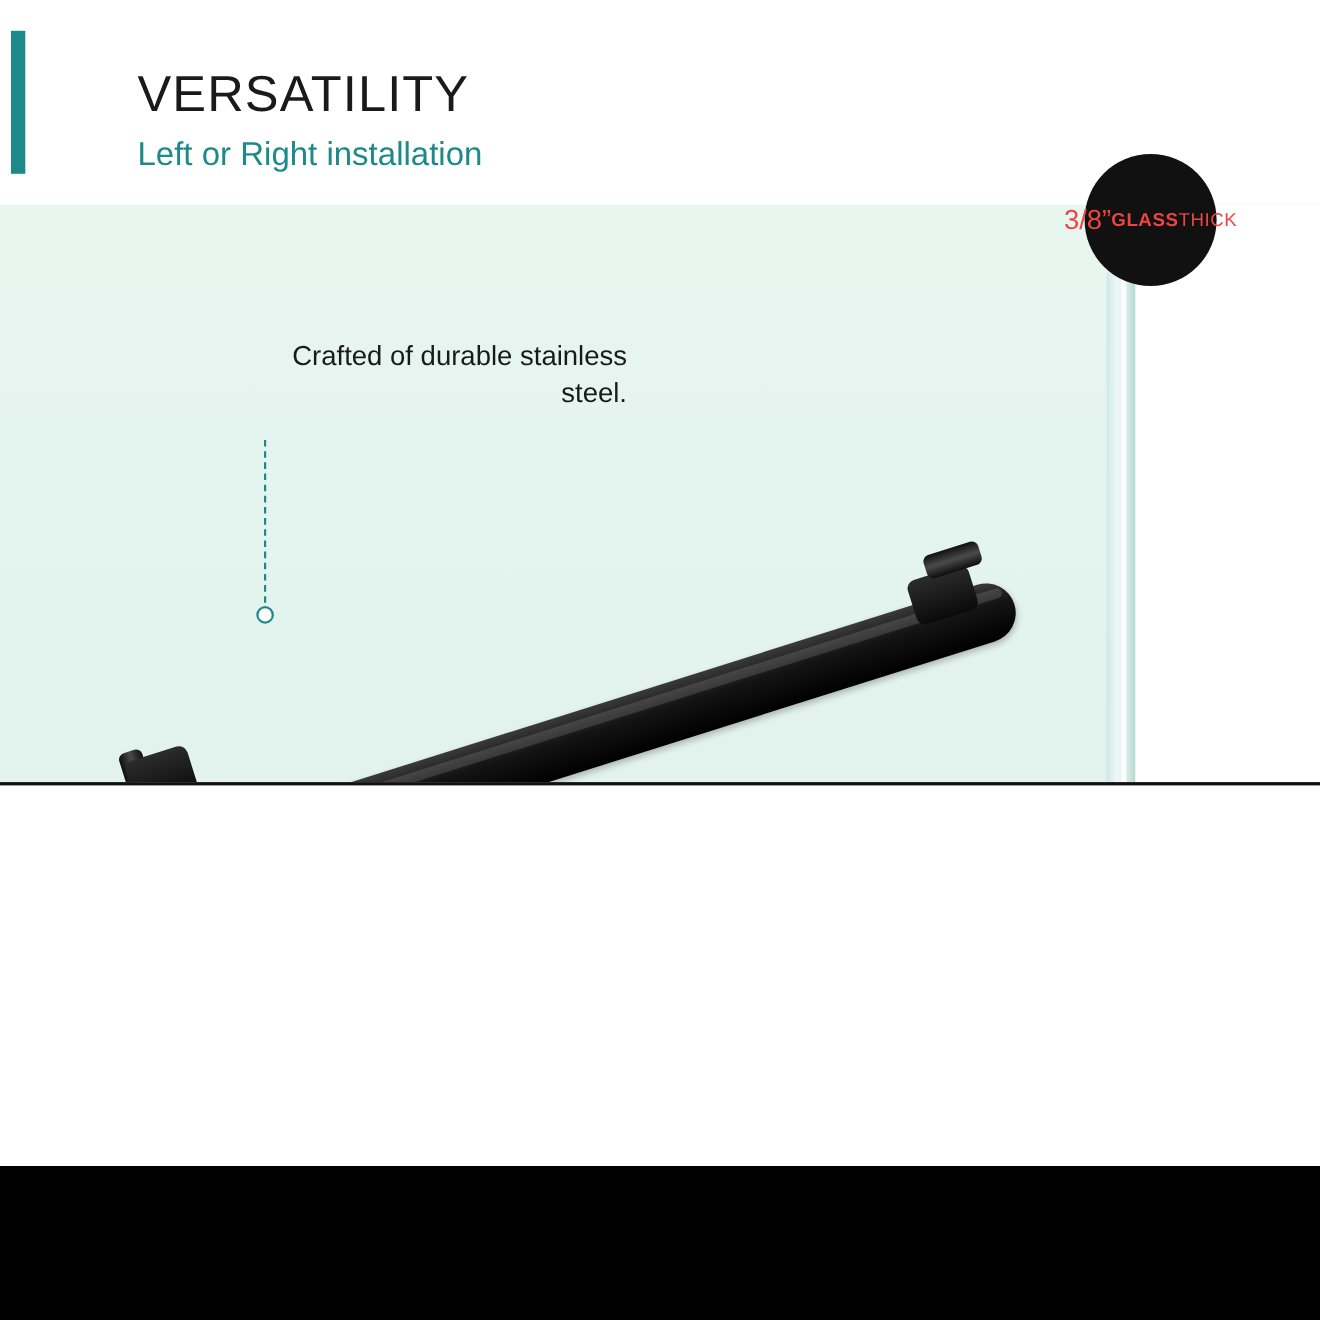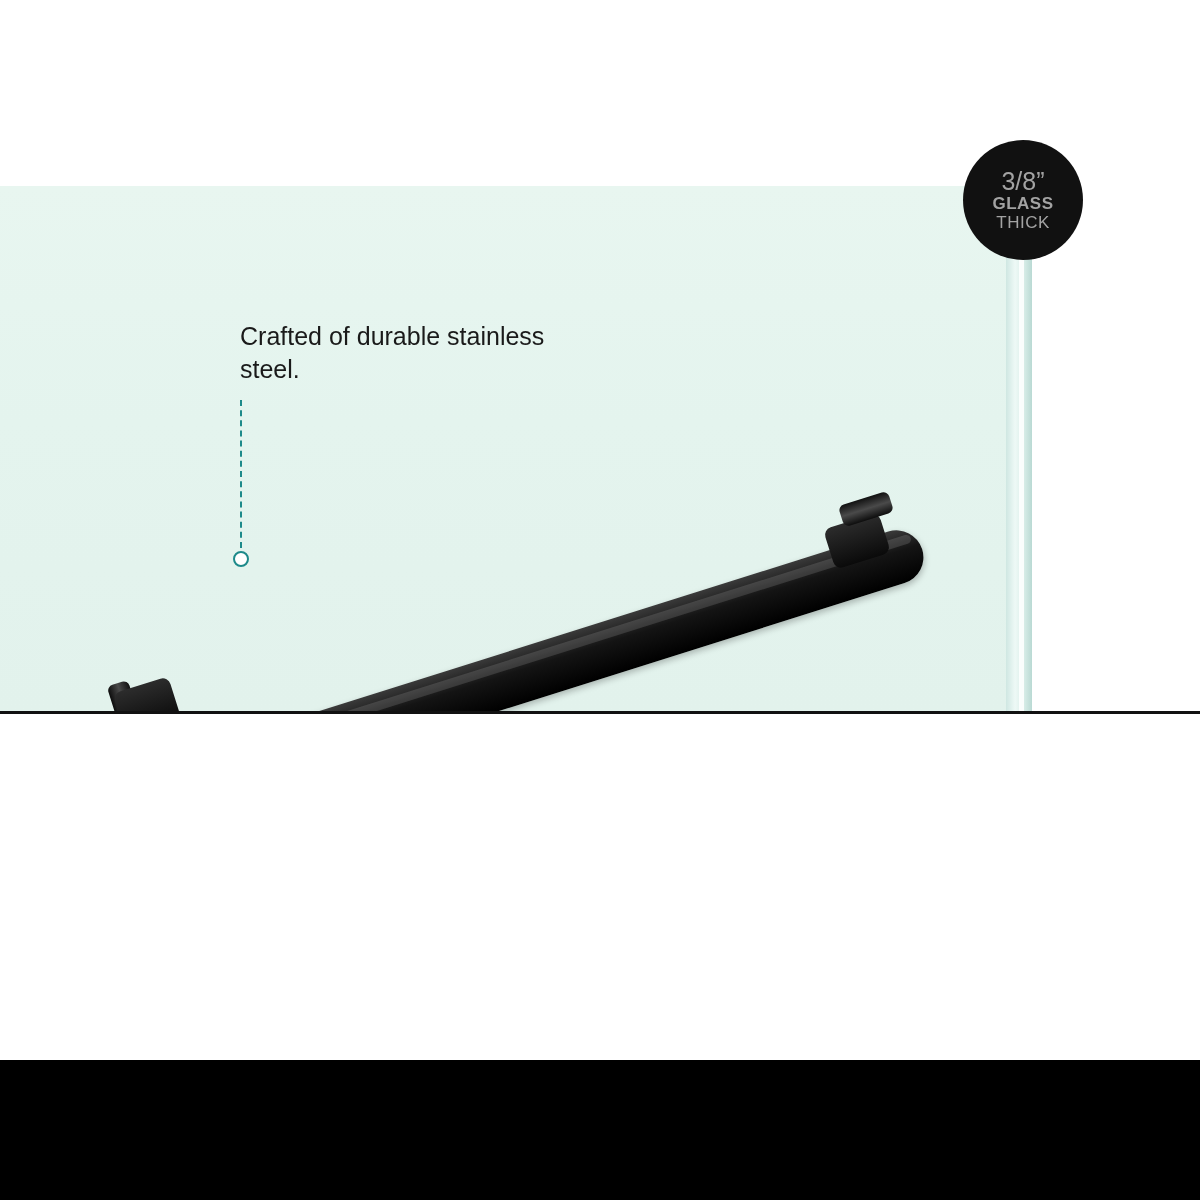--- a/index.html
+++ b/index.html
@@ -12,27 +12,27 @@
   .title{position:absolute;left:125px;top:62px;font-size:46px;letter-spacing:1px;color:#1a1a1a;font-weight:400;line-height:1;}
   .subtitle{position:absolute;left:125px;top:126px;font-size:30px;color:#1d8a8a;font-weight:400;line-height:1;}
 
   
   .glass-panel{position:absolute;left:0;top:186px;width:1200px;height:525px;background:linear-gradient(180deg,#e8f6f0 0%, #e4f4ee 45%, #e2f2ec 100%);overflow:hidden;}
   .glass-edge{position:absolute;right:168px;top:62px;width:26px;height:463px;background:linear-gradient(90deg,#cfe7e2 0%, #eef9f6 35%, #d7ece7 70%, #b9d9d3 100%);}
   .glass-edge-hi{position:absolute;right:176px;top:62px;width:5px;height:463px;background:rgba(255,255,255,.85);}
   .glass-right-fill{position:absolute;right:0;top:0;width:168px;height:525px;background:#ffffff;}
 
   
-  .badge{position:absolute;left:963px;top:140px;width:120px;height:120px;border-radius:60px;background:#111111;color:#a3a3a3;display:flex;flex-direction:column;align-items:center;justify-content:center;line-height:1.08;}
+  .badge{position:absolute;left:986px;top:140px;width:120px;height:120px;border-radius:60px;background:#111111;color:#ef4444;display:flex;flex-direction:row;align-items:center;justify-content:center;line-height:1.08;}
   .badge .b1{font-size:25px;font-weight:400;}
   .badge .b2{font-size:17px;font-weight:700;letter-spacing:.5px;}
   .badge .b3{font-size:17px;font-weight:400;letter-spacing:.5px;}
 
   
-  .callout-1{position:absolute;left:240px;top:320px;width:330px;font-size:25px;color:#1a1a1a;line-height:1.32;}
+  .callout-1{position:absolute;left:240px;top:308px;width:330px;font-size:25px;color:#1a1a1a;line-height:1.32;text-align:right;}
   .leader-v{position:absolute;left:240px;top:400px;width:0;height:148px;border-left:2px dashed #1d8a8a;}
   .leader-dot{position:absolute;left:233px;top:551px;width:12px;height:12px;border-radius:50%;border:2px solid #1d8a8a;background:#ffffff;}
 
   
   .handle-wrap{position:absolute;left:110px;top:300px;width:880px;height:330px;}
   .bar{position:absolute;left:60px;top:152px;width:770px;height:54px;background:linear-gradient(180deg,#3a3a3a 0%, #141414 40%, #000000 100%);border-radius:27px;transform:rotate(-17.5deg);transform-origin:50% 50%;box-shadow:0 3px 6px rgba(0,0,0,.25);}
   .bar-hi{position:absolute;left:70px;top:160px;width:748px;height:9px;background:rgba(255,255,255,.13);border-radius:5px;transform:rotate(-17.5deg);transform-origin:50% 50%;}
   .post-l{position:absolute;left:8px;top:198px;width:58px;height:44px;background:linear-gradient(180deg,#2c2c2c,#0a0a0a);border-radius:8px;transform:rotate(-17.5deg);}
   .flange-l{position:absolute;left:4px;top:196px;width:22px;height:52px;background:linear-gradient(90deg,#0d0d0d,#494949,#111);border-radius:6px;transform:rotate(-17.5deg);}
   .post-r{position:absolute;left:718px;top:34px;width:58px;height:42px;background:linear-gradient(180deg,#2c2c2c,#0a0a0a);border-radius:8px;transform:rotate(-17.5deg);}
@@ -42,20 +42,25 @@
   .mid{position:absolute;left:0;top:711px;width:1200px;height:349px;background:#ffffff;border-top:3px solid #111111;}
 
   
   .footer{position:absolute;left:0;top:1060px;width:1200px;height:140px;background:#000000;}
 </style>
 </head>
 <body>
 
 <div class="page">
 
+  <div class="header">
+    <div class="teal-bar"></div>
+    <div class="title">VERSATILITY</div>
+    <div class="subtitle">Left or Right installation</div>
+  </div>
 
   <div class="glass-panel">
     <div class="glass-right-fill"></div>
     <div class="glass-edge"></div>
     <div class="glass-edge-hi"></div>
 
     <div class="handle-wrap">
       <div class="flange-l"></div>
       <div class="post-l"></div>
       <div class="bar"></div>

